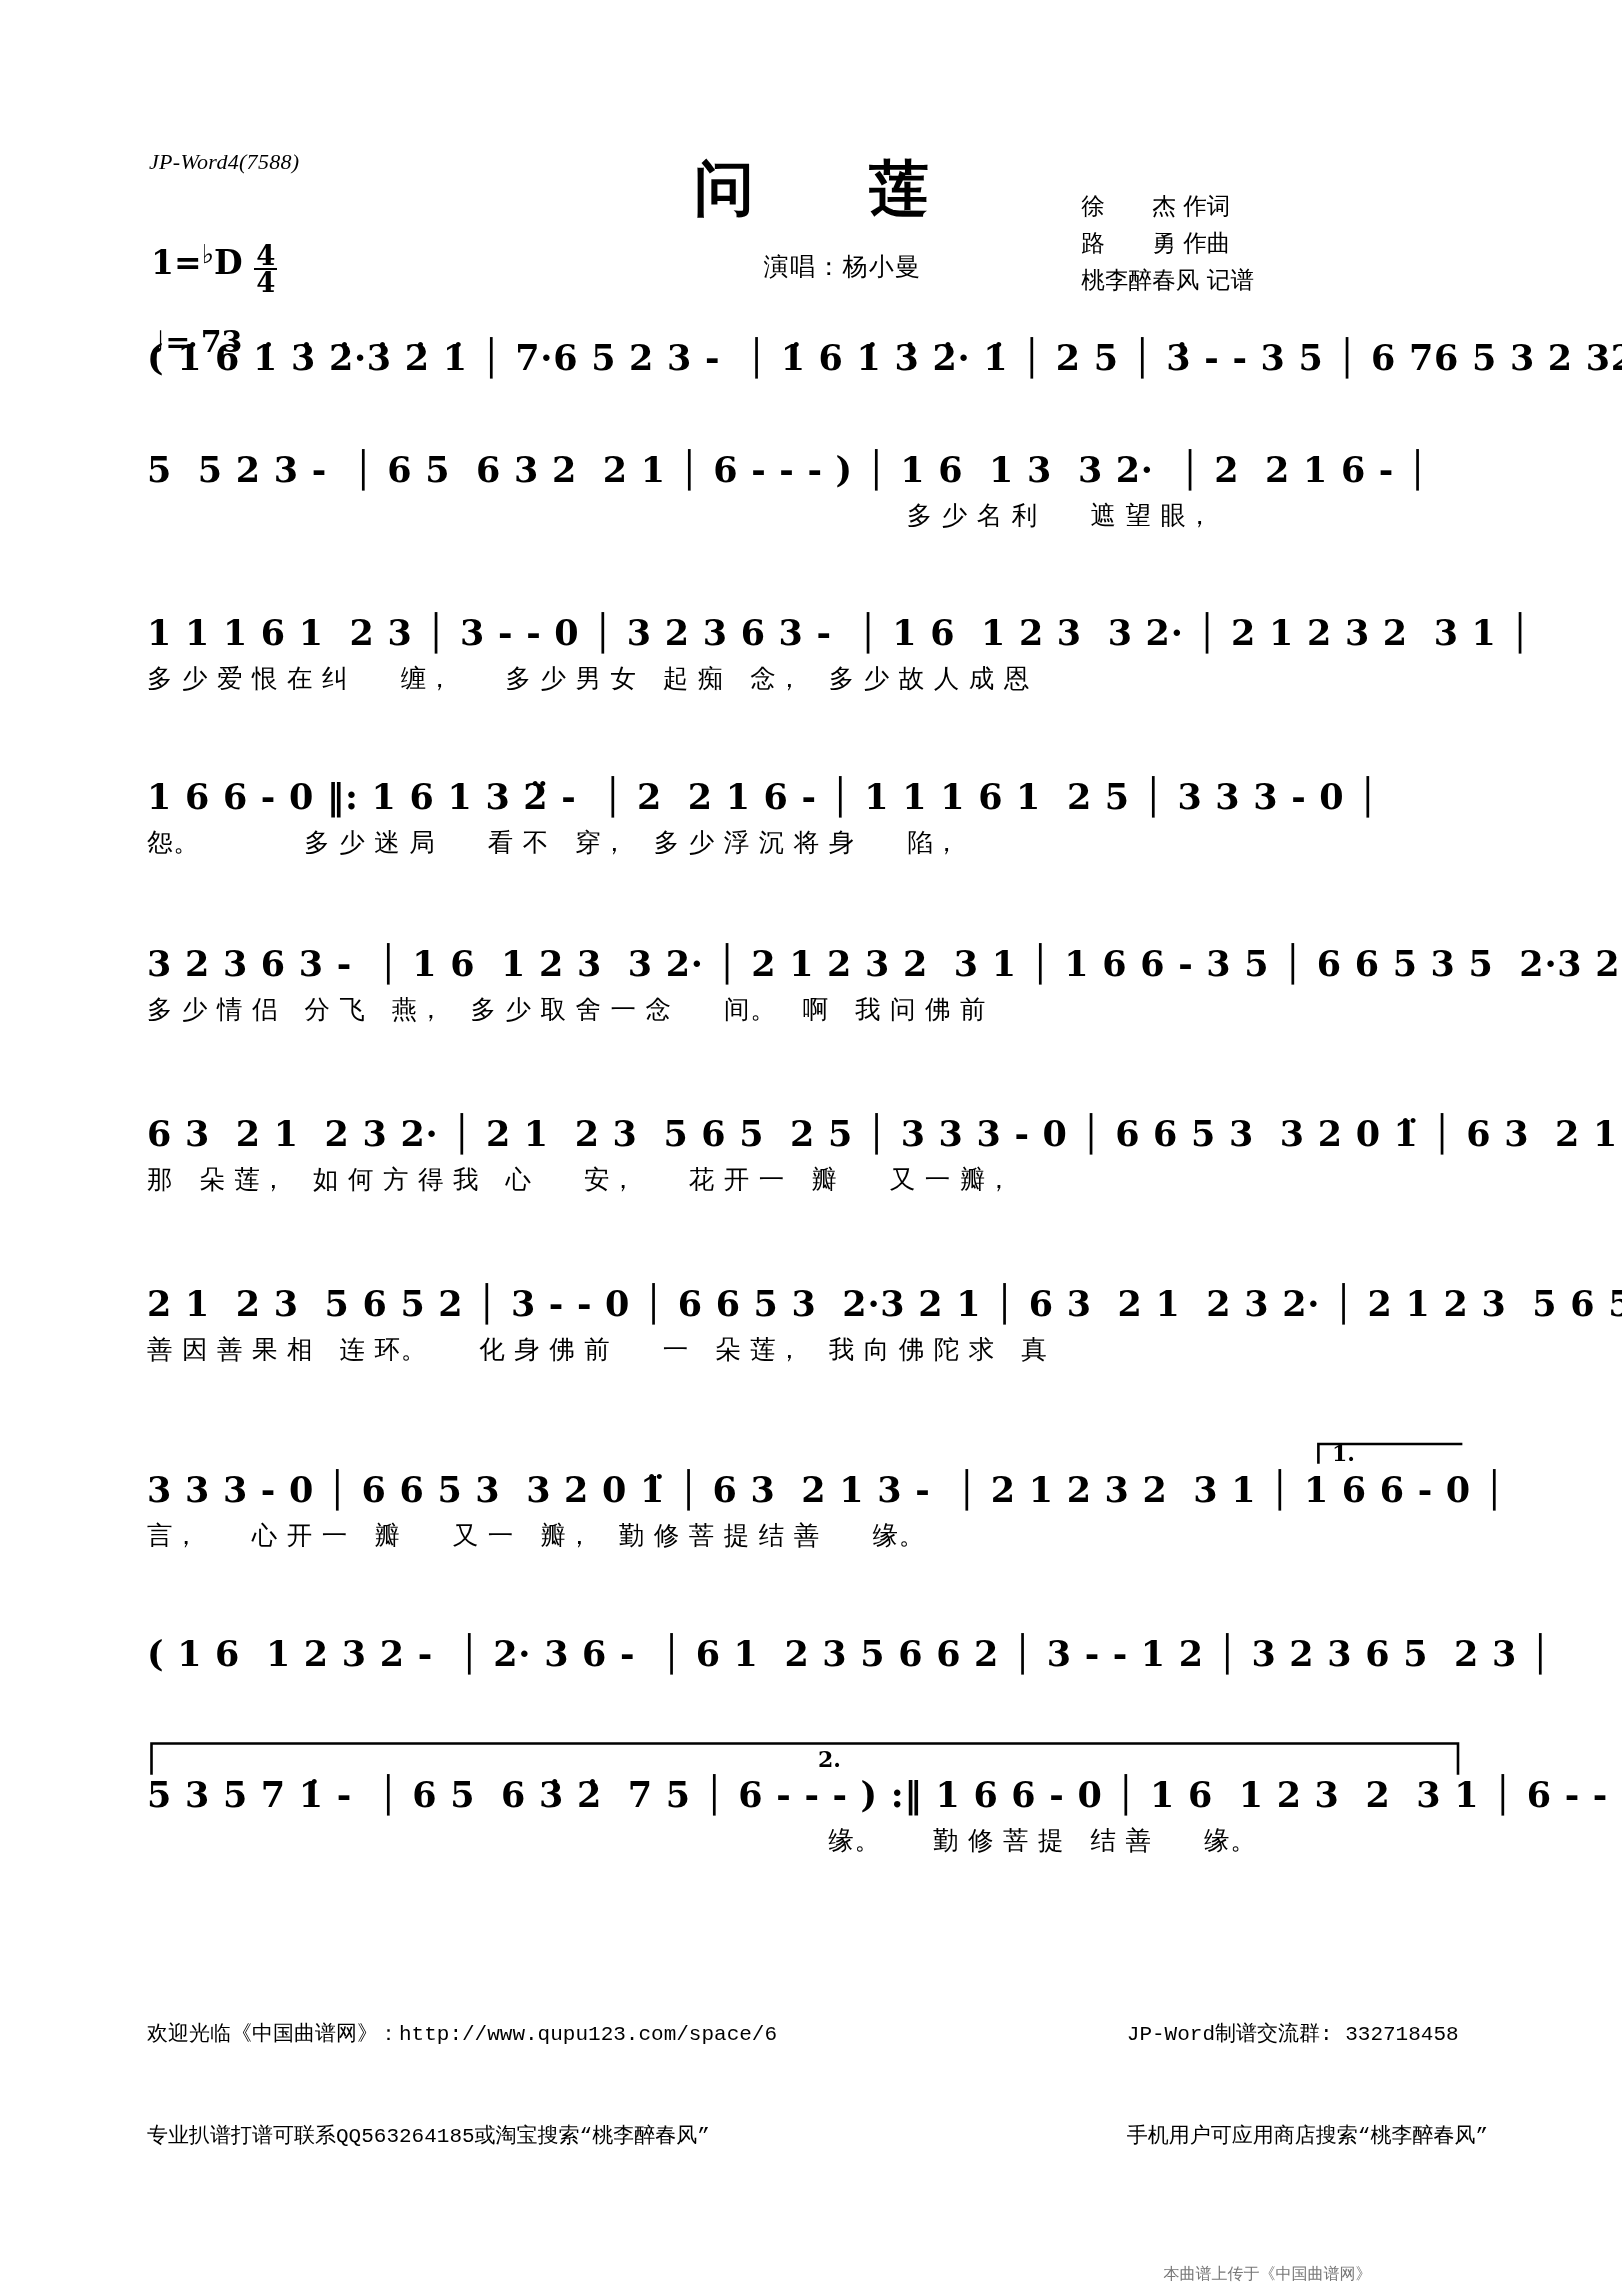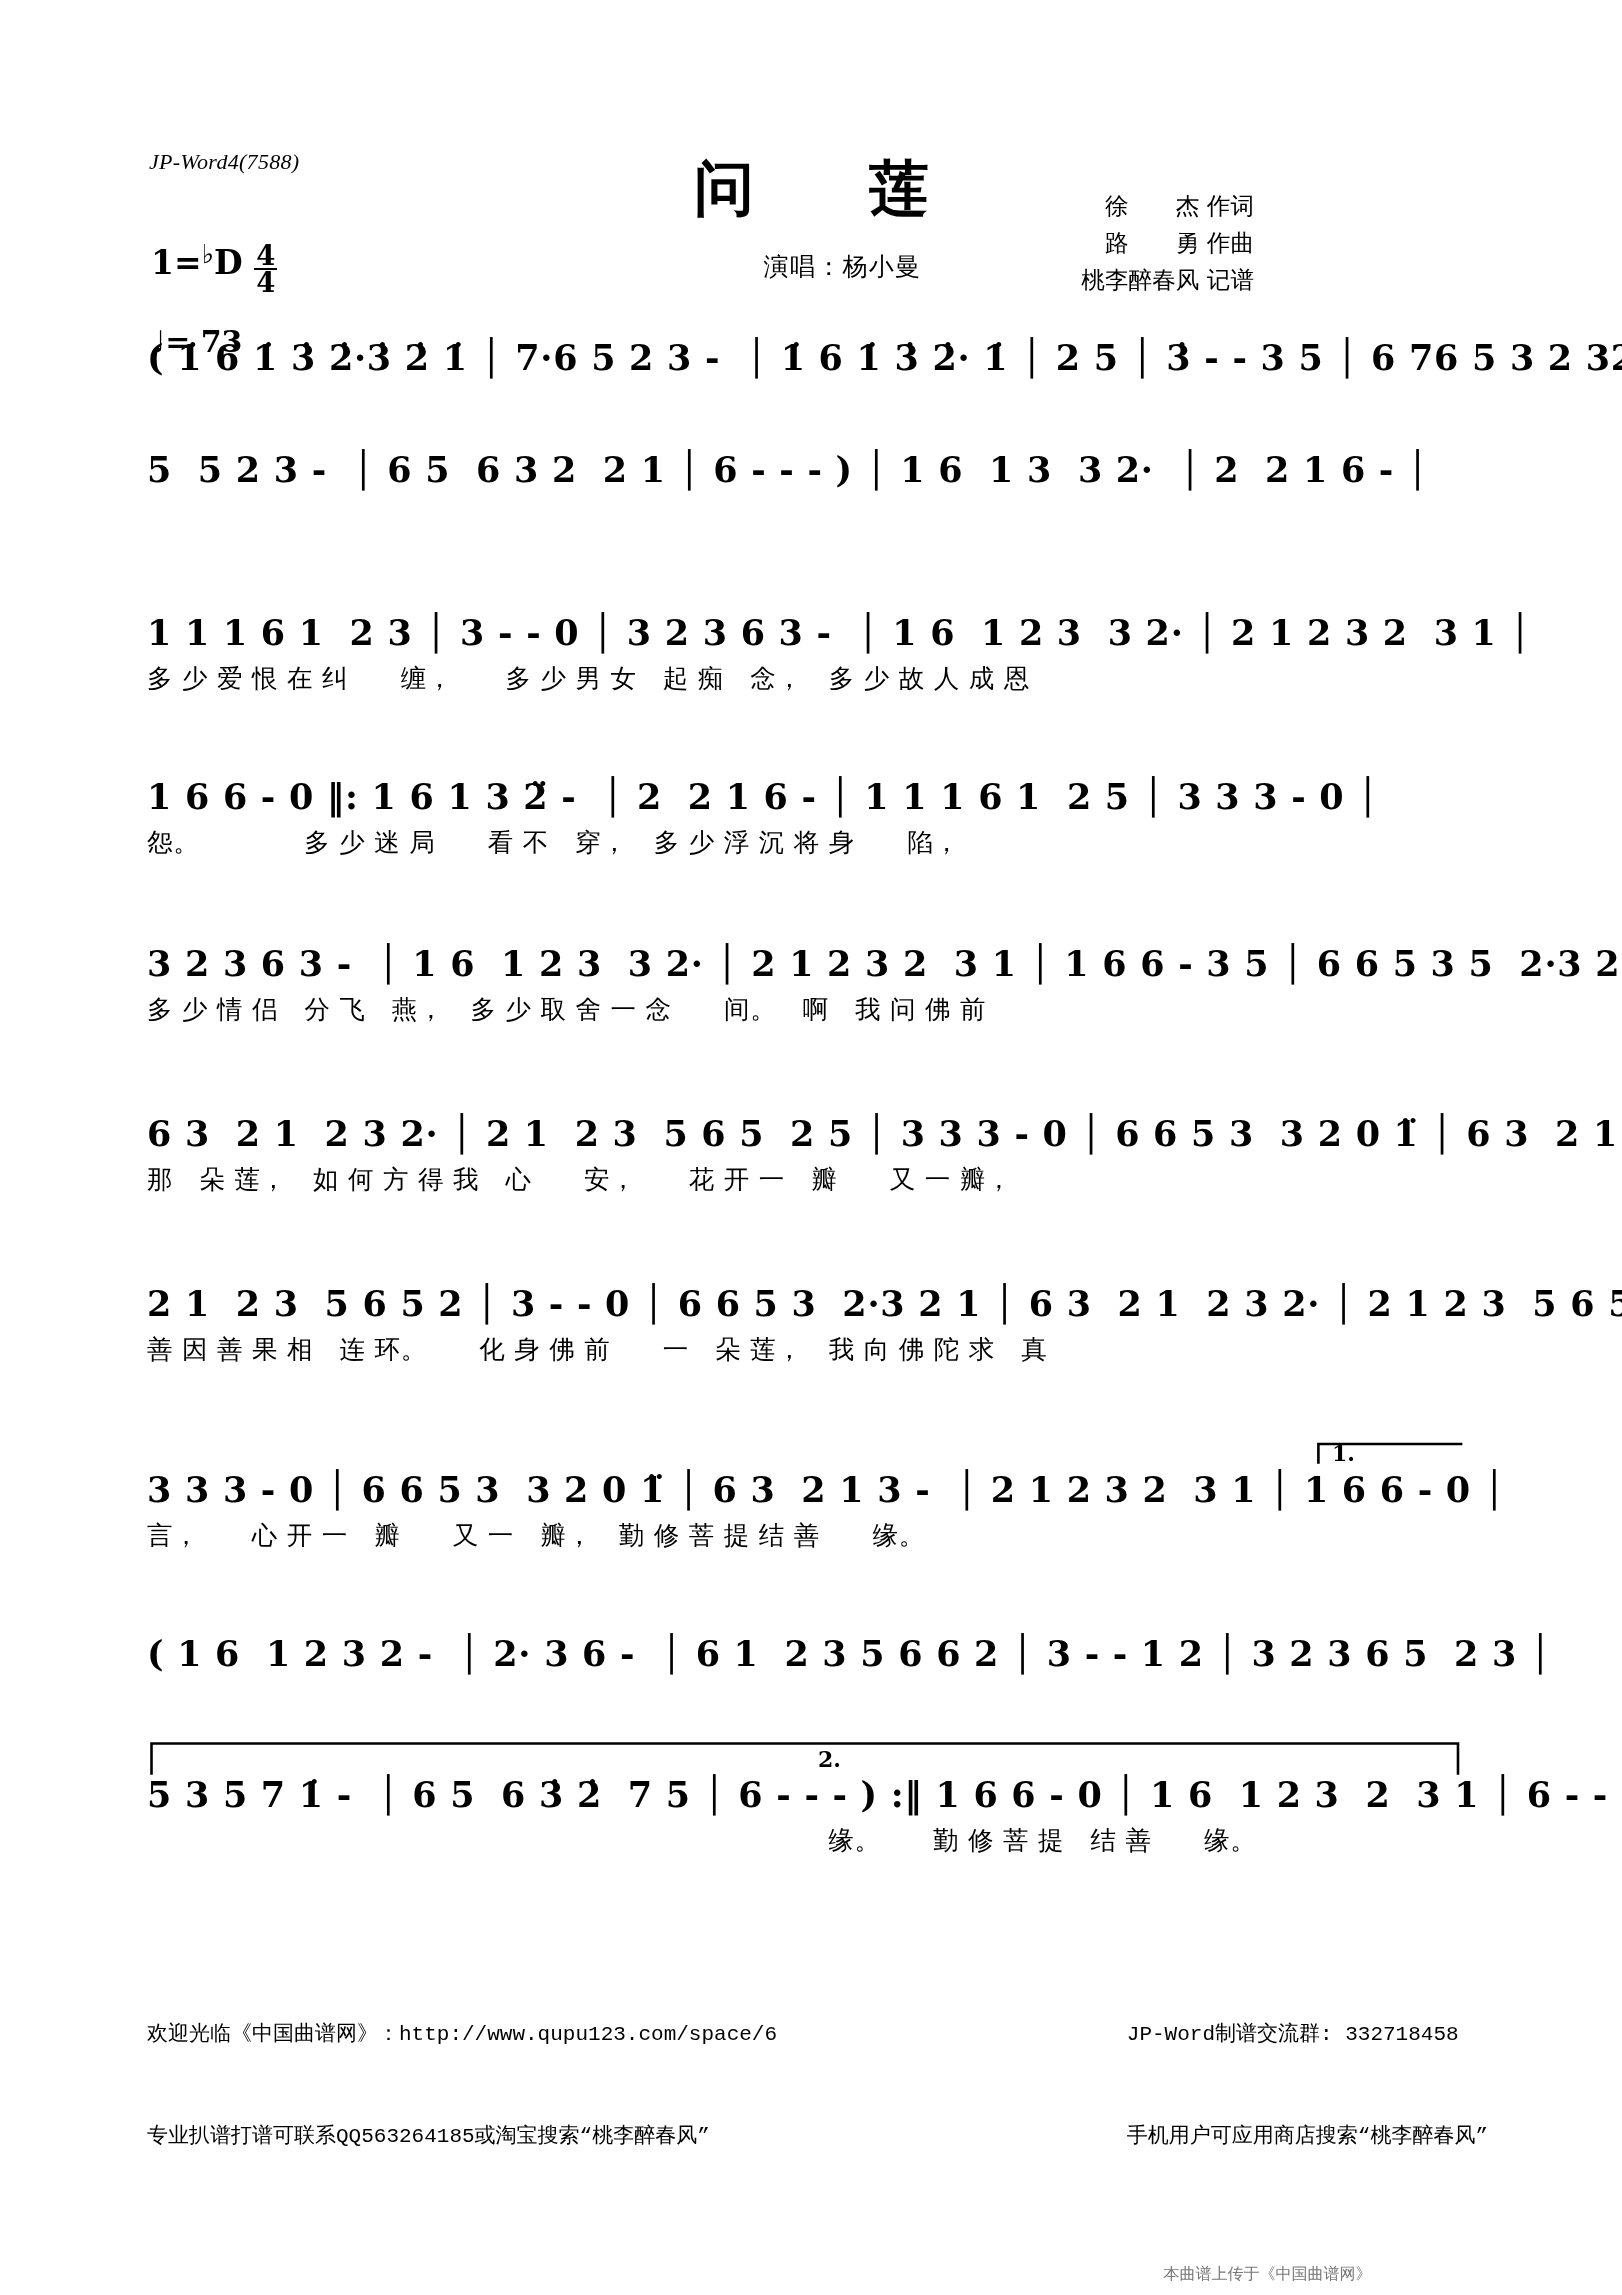--- a/index.html
+++ b/index.html
@@ -52,21 +52,21 @@
     text-align: center;
     font-family: "DejaVu Sans", sans-serif;
     font-size: 25px;
     letter-spacing: 1.3px;
     margin-left: 31px;
   }
   .credits {
     position: absolute;
     right: 137px;
     top: 188px;
-    text-align: right;
+    text-align: left;
     font-family: "DejaVu Sans", sans-serif;
     font-size: 23.6px;
     line-height: 37px;
   }
   .credits .row { white-space: pre; }
 
   
   .keyblock {
     position: absolute;
     left: 151px;
@@ -173,20 +173,21 @@
     <div class="tempo">♩= 73</div>
   </div>
 
   <div class="system" style="top:340px;">
     <div class="notes">( 1̇ 6 1̇ 3̇ 2̇·3̇ 2̇ 1̇ │ 7·6 5 2 3 -  │ 1̇ 6 1̇ 3̇ 2̇· 1̇ │ 2 5 │ 3̇ - - 3 5 │ 6 76 5 3 2 32 1 2 │</div>
     <div class="lyrics"></div>
   </div>
 
   <div class="system" style="top:452px;">
     <div class="notes">5  5 2 3 -  │ 6 5  6 3 2  2 1 │ 6 - - - ) │ 1 6  1 3  3 2·  │ 2  2 1 6 - │</div>
+    <div class="lyrics">　　　　　　　　　　　　　　　　　　　　　　　　　　　　　多 少 名 利　　遮 望 眼，</div>
   </div>
 
   <div class="system" style="top:615px;">
     <div class="notes">1 1 1 6 1  2 3 │ 3 - - 0 │ 3 2 3 6 3 -  │ 1 6  1 2 3  3 2· │ 2 1 2 3 2  3 1 │</div>
     <div class="lyrics">多 少 爱 恨 在 纠　　缠，　　多 少 男 女　起 痴　念，　多 少 故 人 成 恩</div>
   </div>
 
   <div class="system" style="top:779px;">
     <div class="notes">1 6 6 - 0 ‖: 1 6 1 3 2̈ -  │ 2  2 1 6 - │ 1 1 1 6 1  2 5 │ 3 3 3 - 0 │</div>
     <div class="lyrics">怨。　　　　多 少 迷 局　　看 不　穿，　多 少 浮 沉 将 身　　陷，</div>

